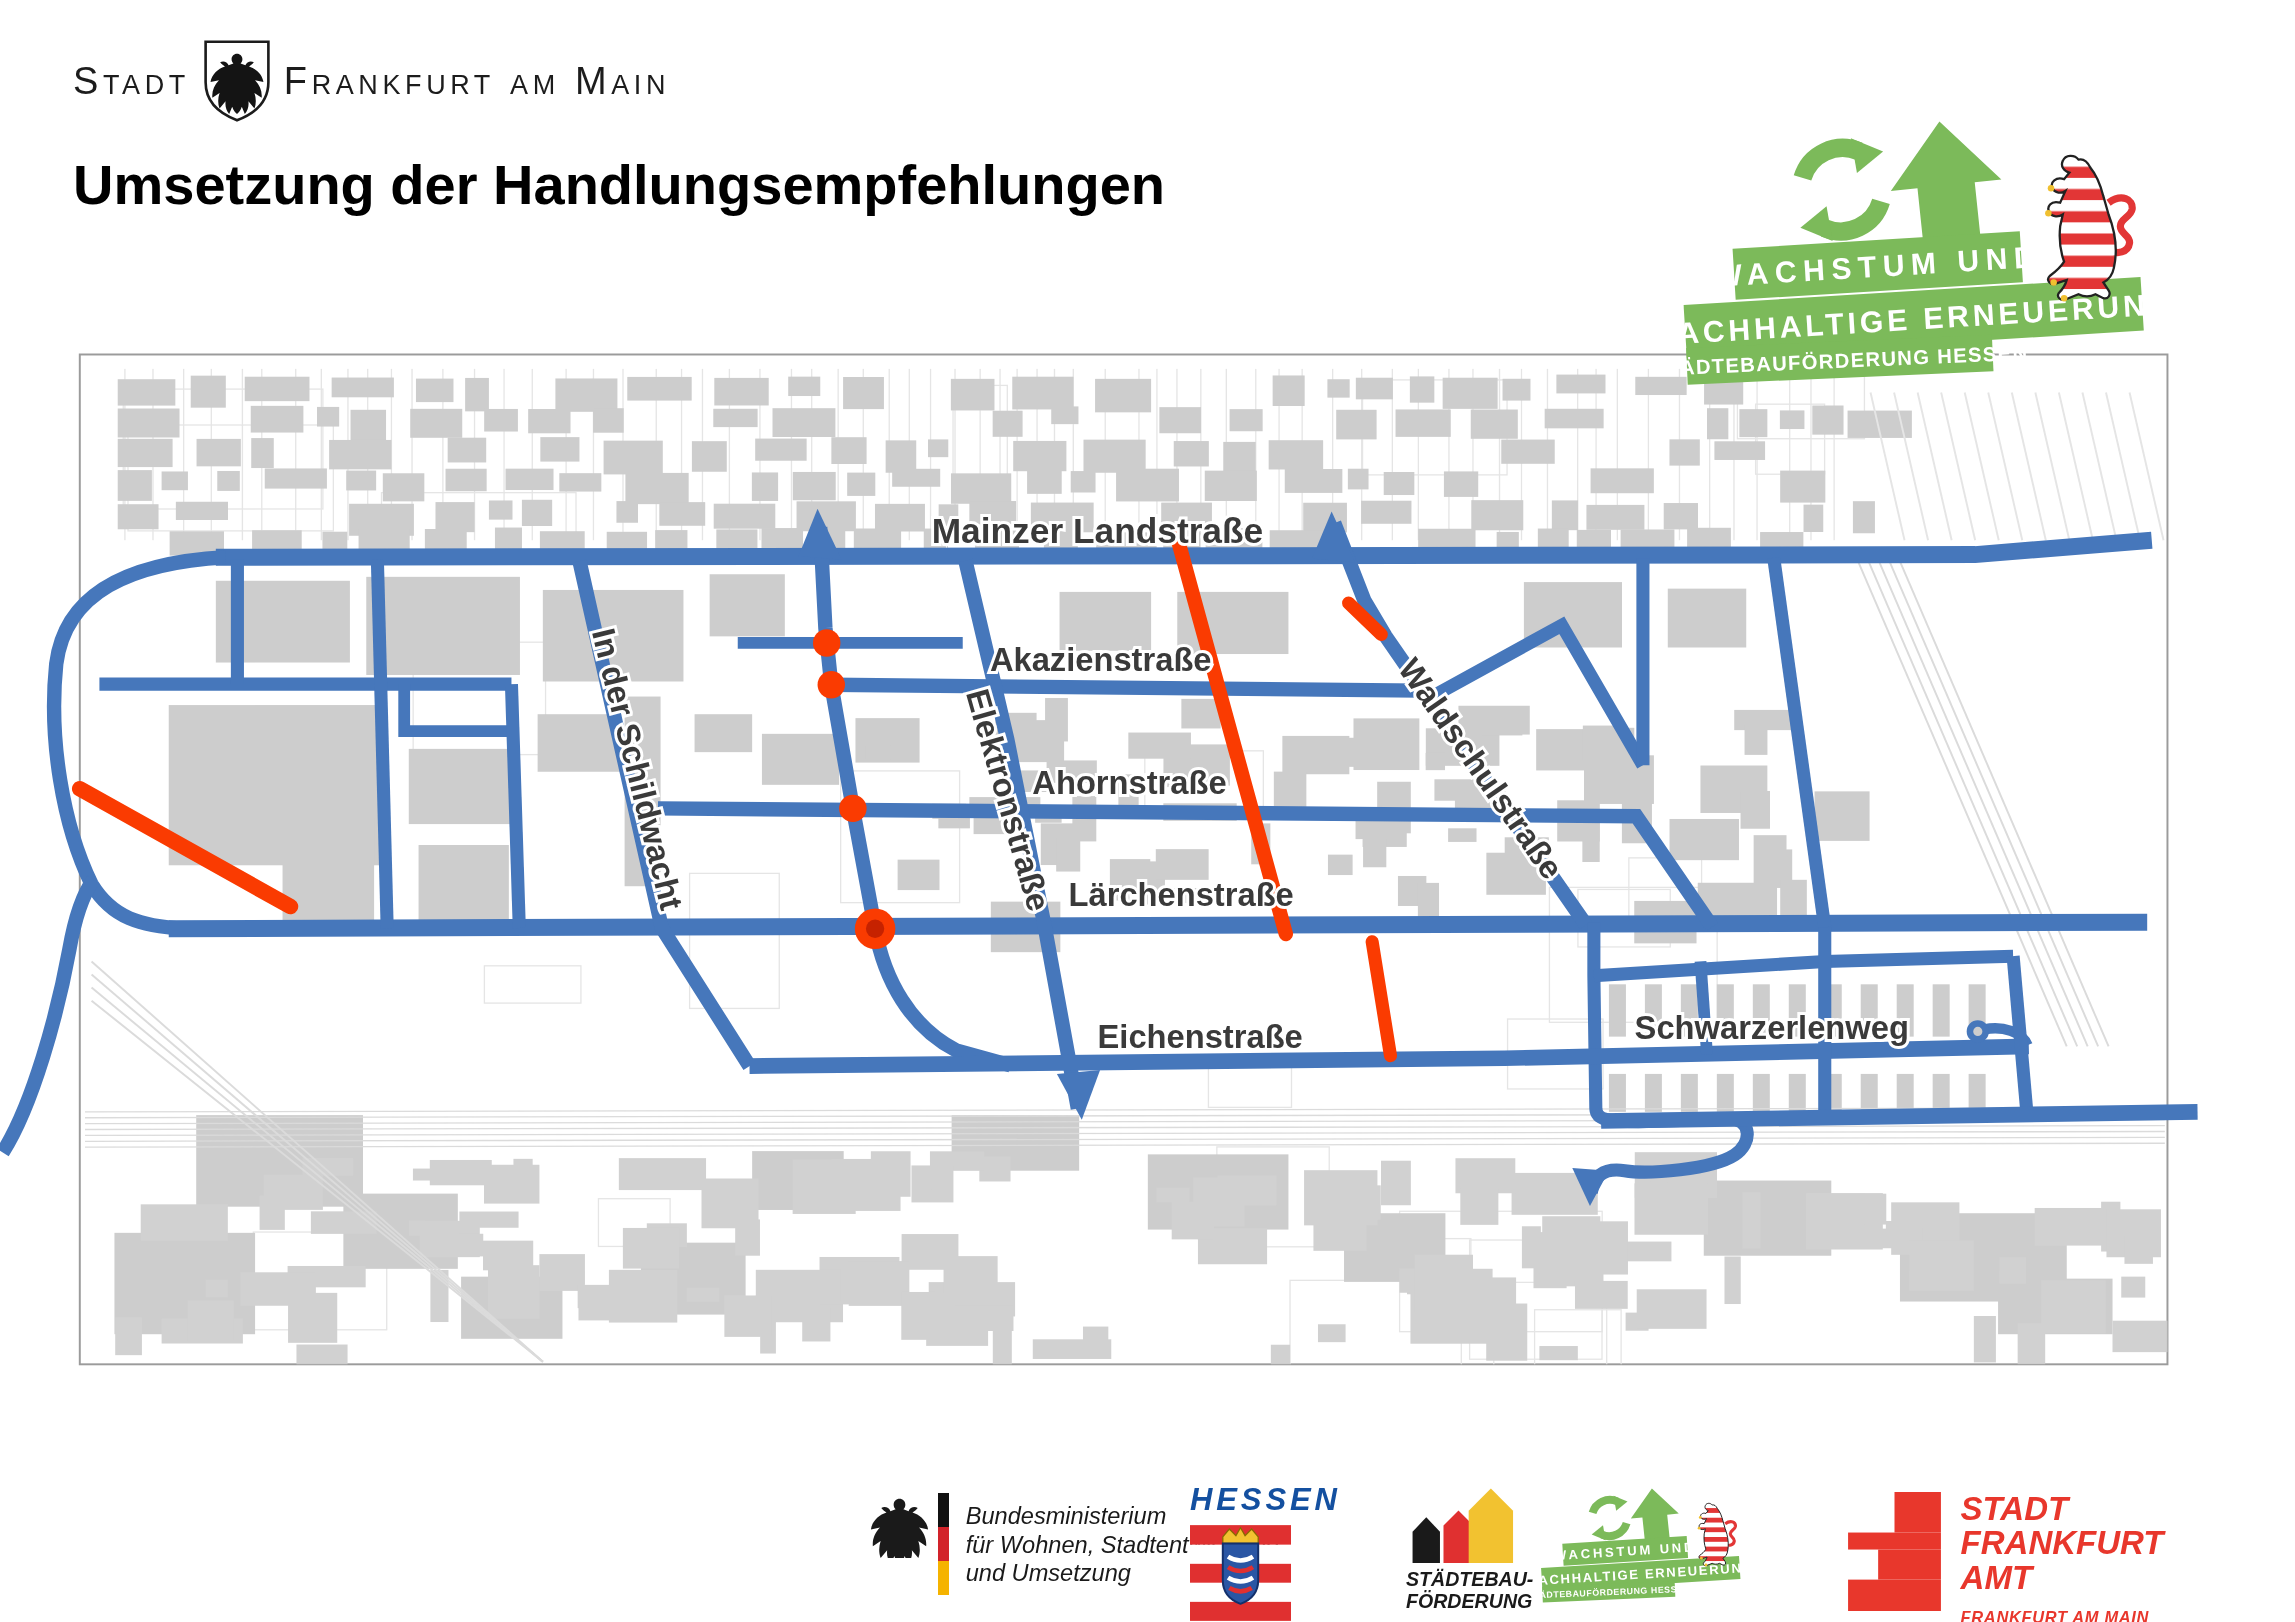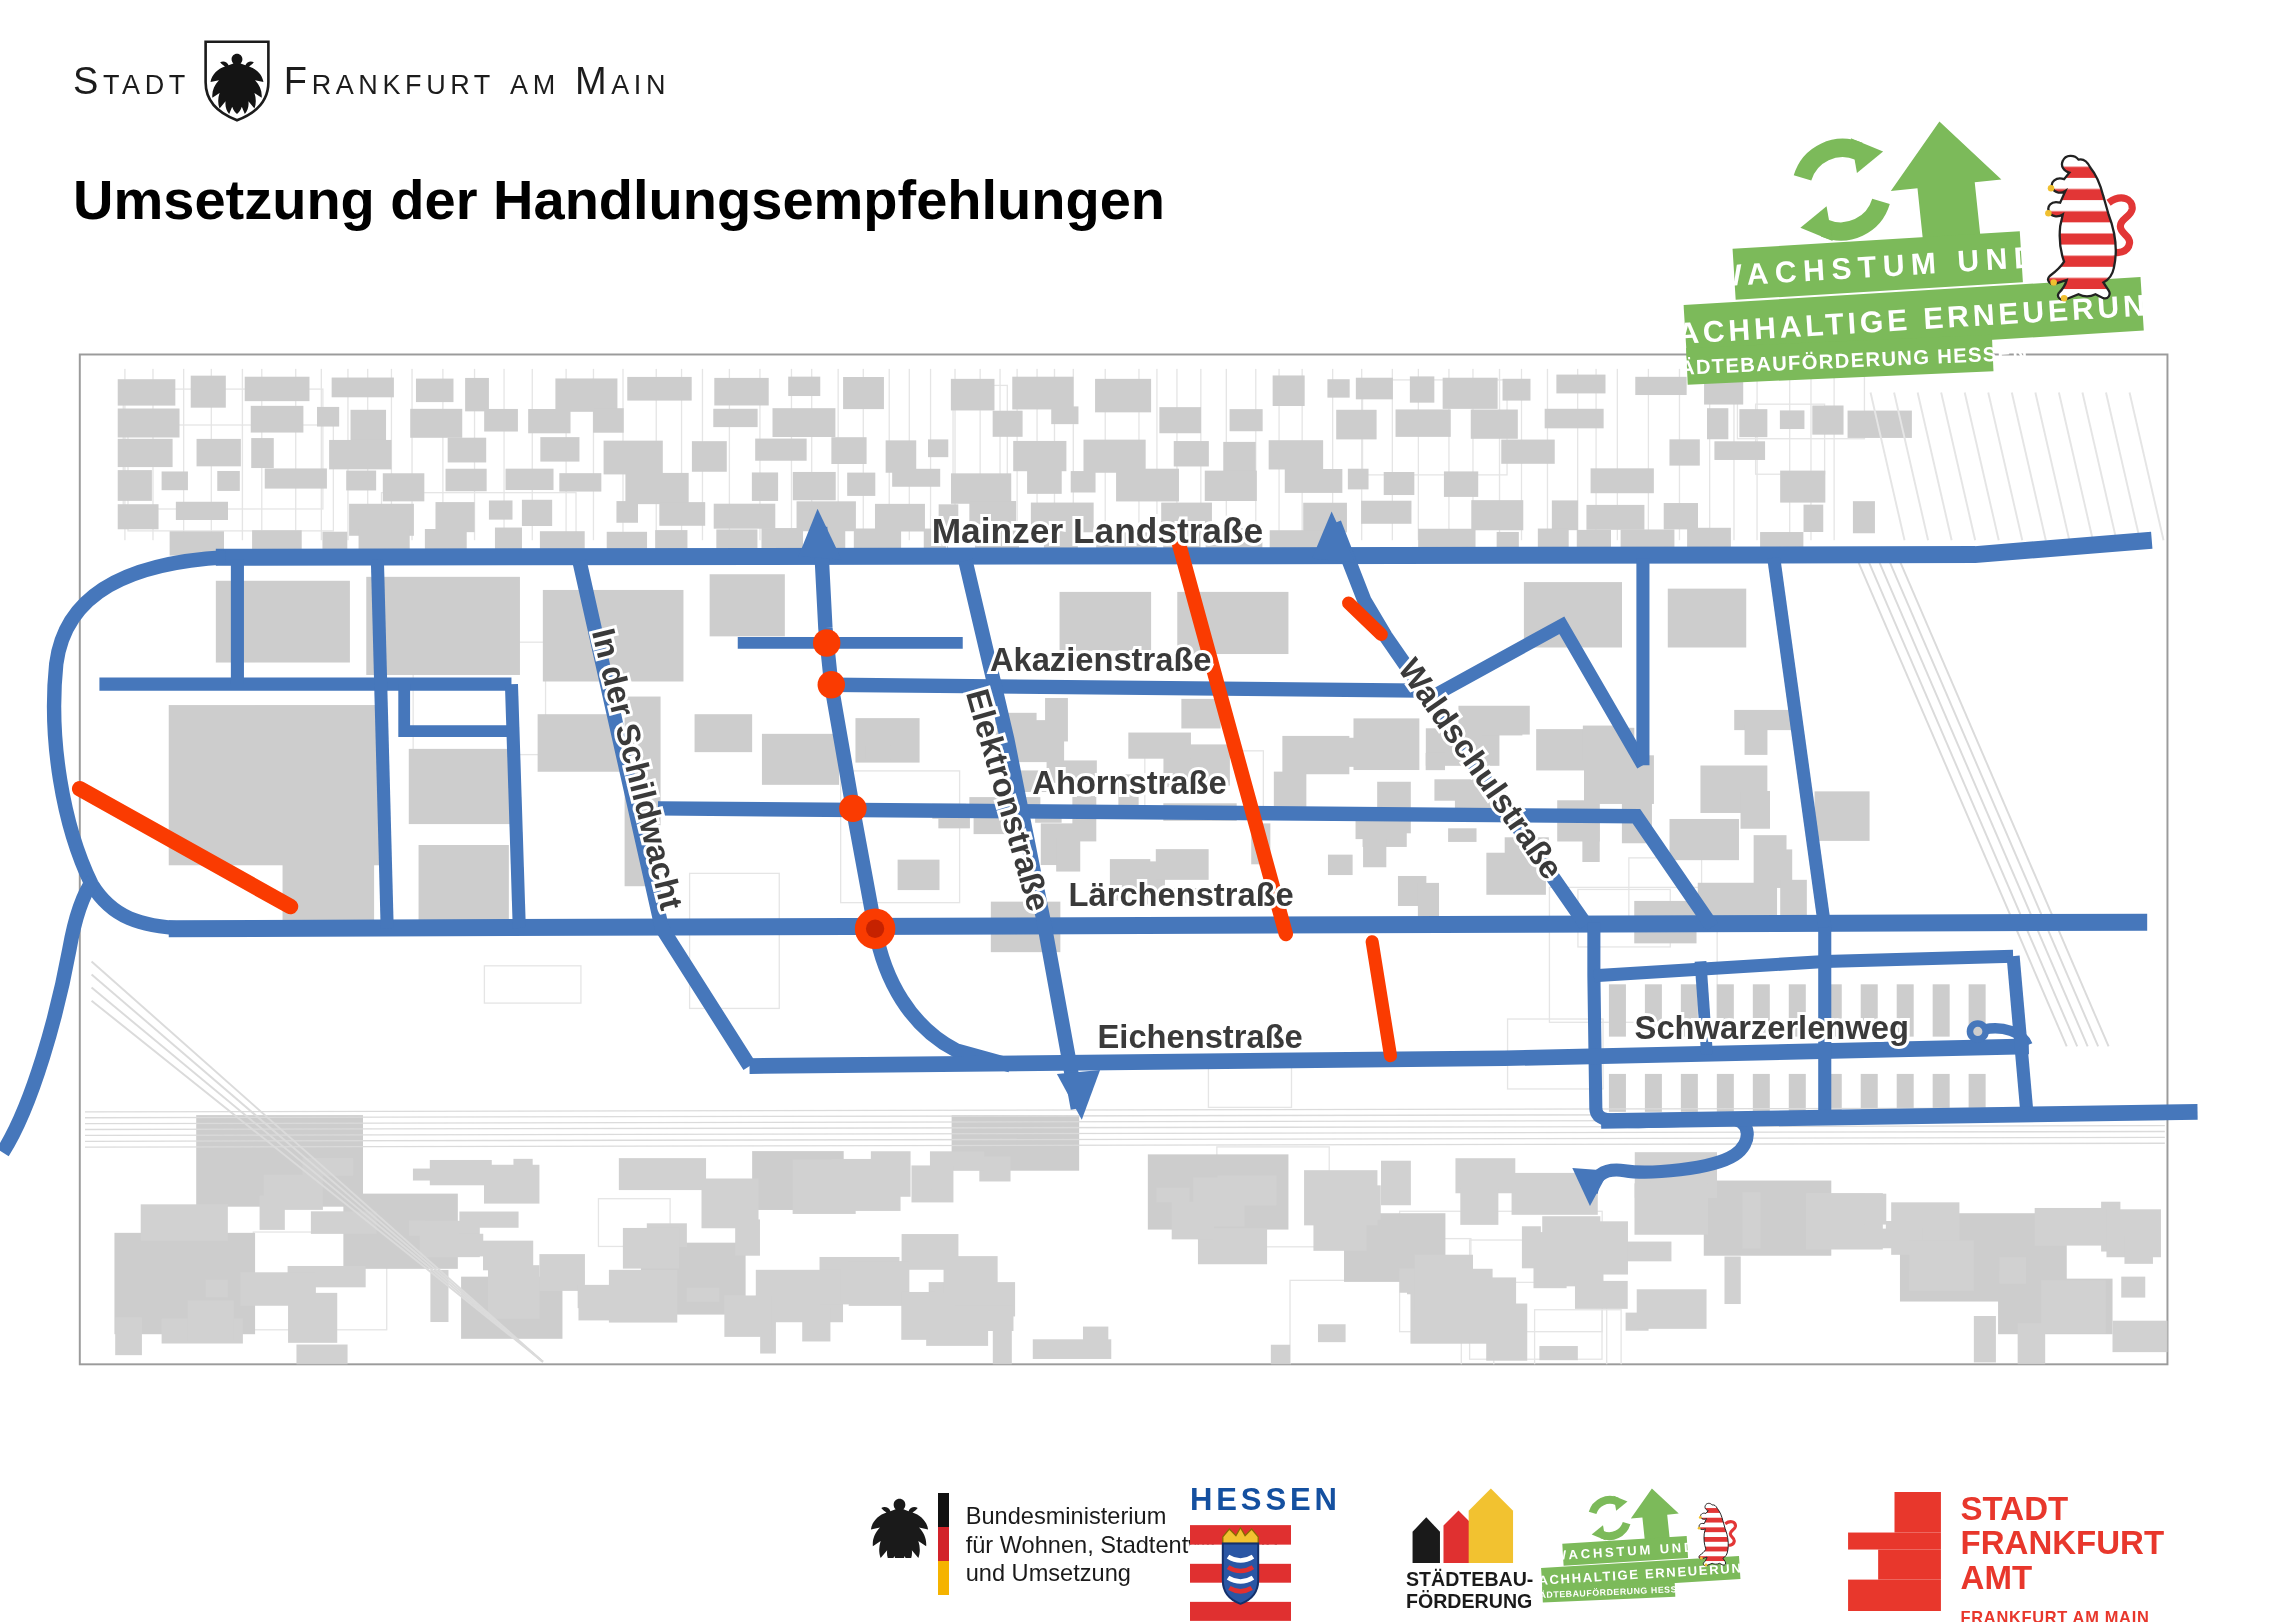--- a/index.html
+++ b/index.html
@@ -5,39 +5,39 @@
   html,body{margin:0;padding:0;background:#fff;}
   .page{position:relative;width:2295px;height:1622px;background:#fff;overflow:hidden;
         font-family:"Liberation Sans",sans-serif;}
 
   
   .ffm{position:absolute;left:73px;top:39px;display:flex;align-items:center;gap:13px;
        font-variant:small-caps;font-size:38px;letter-spacing:4.6px;color:#1c1c1c;}
   .titles{position:absolute;left:73px;top:115px;color:#000;}
   .t1{font-size:37px;font-weight:bold;line-height:1.05;}
   .t2{font-size:56px;font-weight:bold;line-height:1.05;margin-top:5.2px;}
-  .t3{font-size:56px;font-weight:bold;line-height:1.05;margin-top:56px;}
+  .t3{font-size:56px;font-weight:bold;line-height:1.05;margin-top:41px;}
 
   
   .mapsvg{position:absolute;left:0;top:0;z-index:1;}
   .net{fill:none;stroke:var(--net);}
   .hl{fill:none;stroke:var(--hl);stroke-linecap:round;}
   .dot{fill:var(--hl);}
   .dotcore{fill:var(--dotcore);}
   .arr{fill:var(--net);}
   .street-label{font-family:"Liberation Sans",sans-serif;font-weight:bold;
     fill:var(--lbl);stroke:#ffffff;stroke-width:9px;paint-order:stroke;text-anchor:middle;}
 
   
   .wnl-header{position:absolute;left:1675px;top:111px;z-index:3;}
   .wnl-footer{position:absolute;left:1537px;top:1484px;z-index:3;}
   .wnl-banner-text{font-family:"Liberation Sans",sans-serif;font-weight:bold;fill:#fff;text-anchor:middle;}
 
   
-  .footer-item{position:absolute;z-index:2;color:#1a1a1a;}
+  .footer-item{position:absolute;z-index:2;color:#1a1a1a;font-style:italic;}
   .bmwsb{left:870px;top:1493px;display:flex;align-items:flex-start;}
   .bmwsb .stripe{width:10.5px;height:102px;margin-left:9.2px;display:flex;flex-direction:column;}
   .bmwsb .stripe div{flex:1;}
   .bmwsb .txt{margin-left:17px;font-size:23.6px;line-height:1.2;padding-top:9.2px;}
   .hessen{left:1190px;top:1482px;}
   .hessen .word{font-size:31px;font-weight:bold;letter-spacing:3.9px;color:var(--hblue);}
   .sbf{left:1406px;top:1486px;font-size:19.6px;font-weight:bold;line-height:1.15;}
   .sbf .small{font-size:14.4px;font-weight:normal;margin-top:6.5px;line-height:1.25;}
   .spa{left:1848px;top:1492px;display:flex;align-items:flex-start;}
   .spa .txt{margin-left:19.6px;color:var(--spared);font-weight:bold;font-size:33px;line-height:1.04;}

